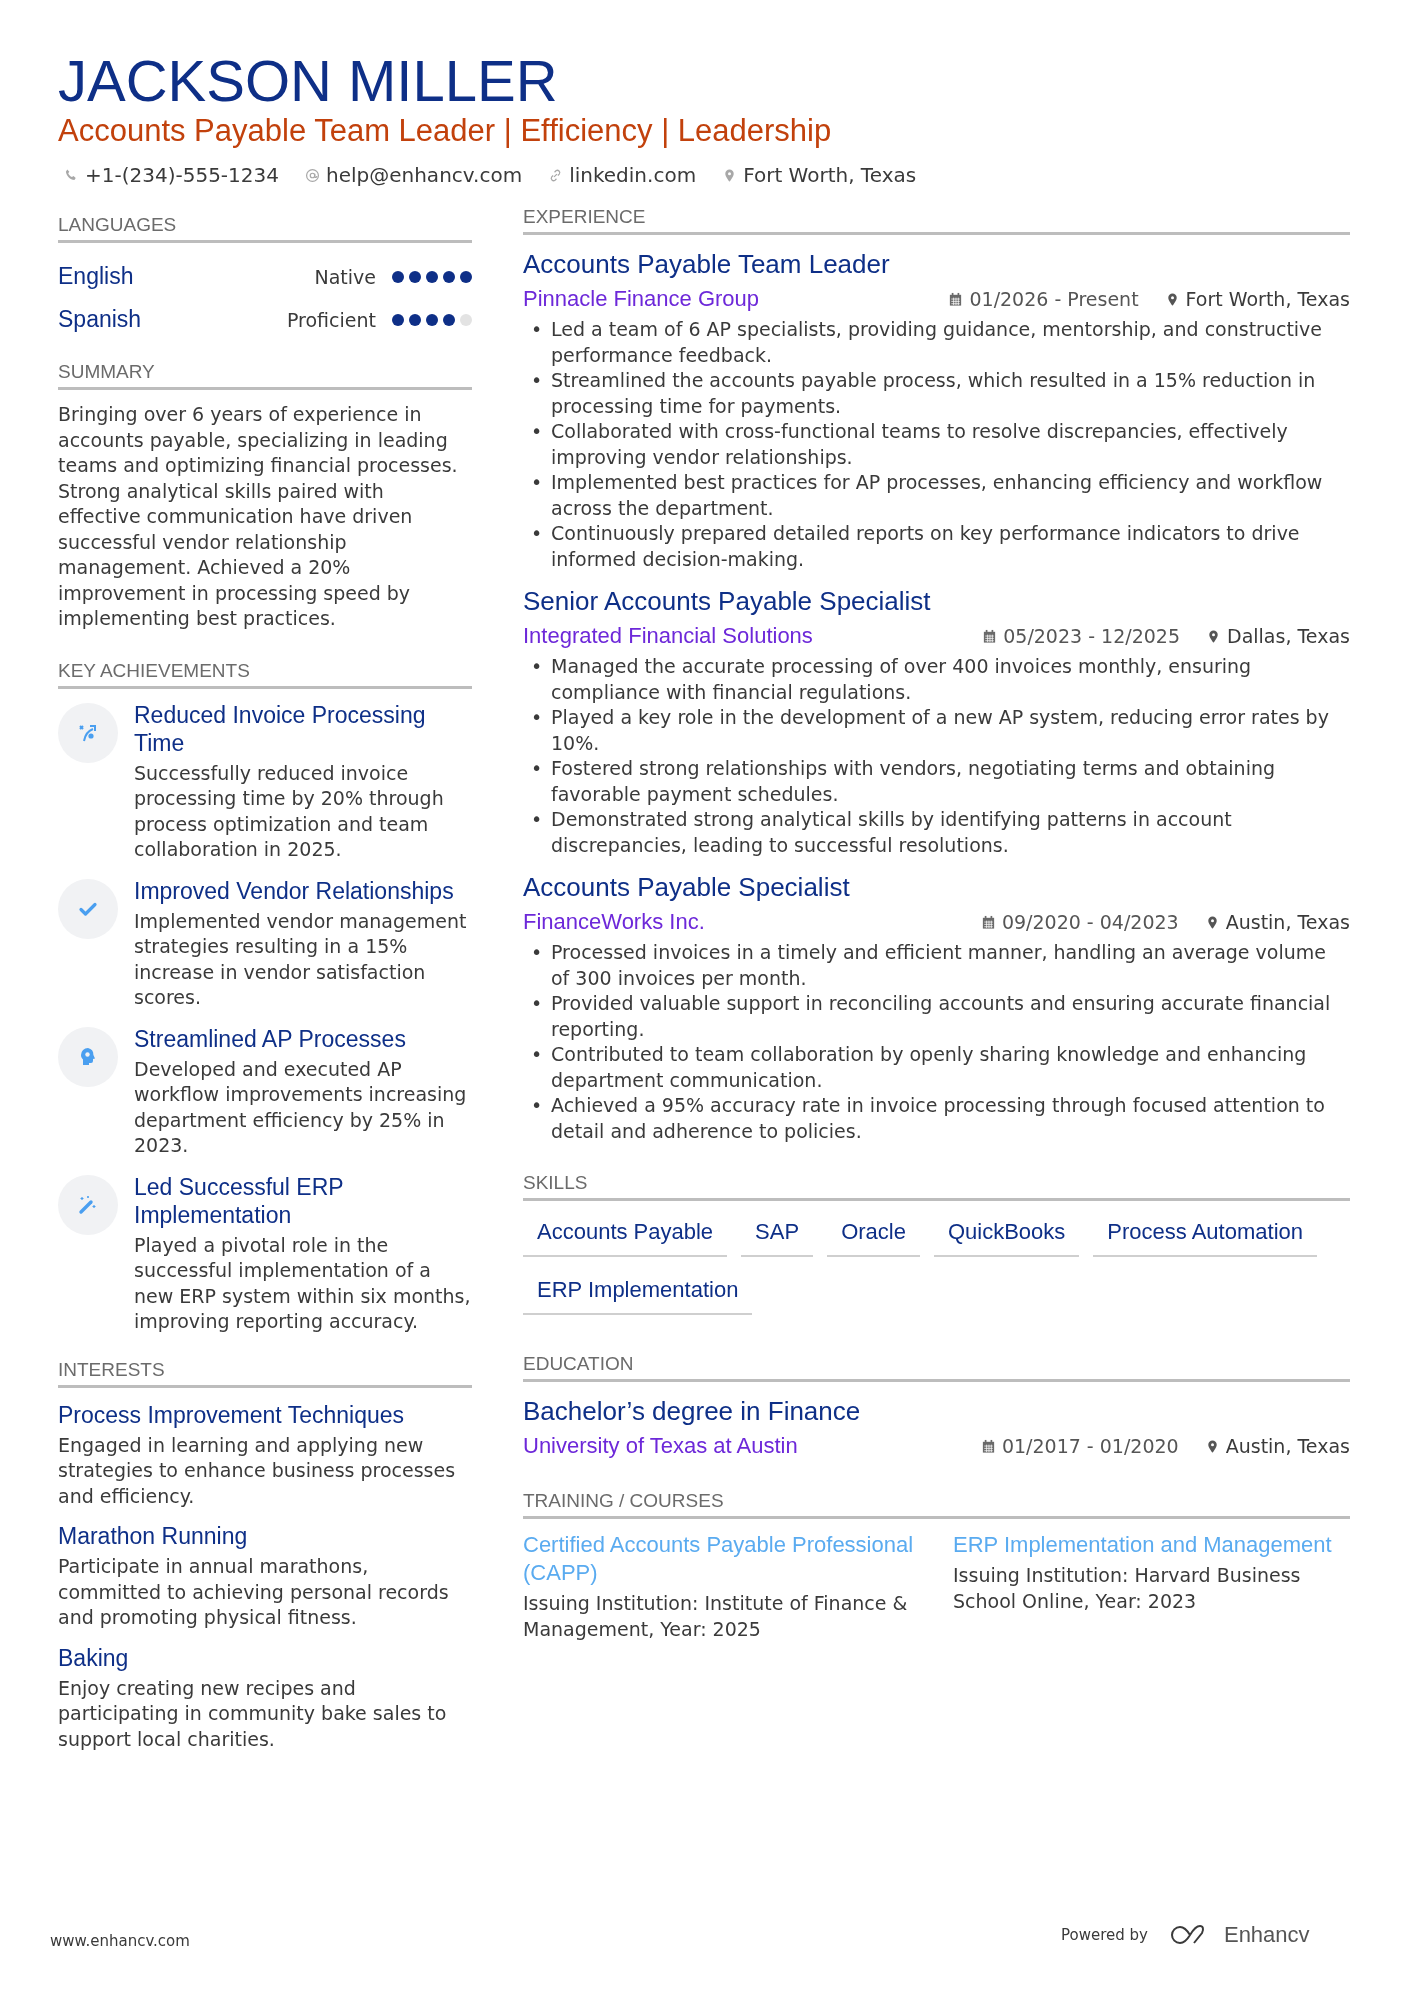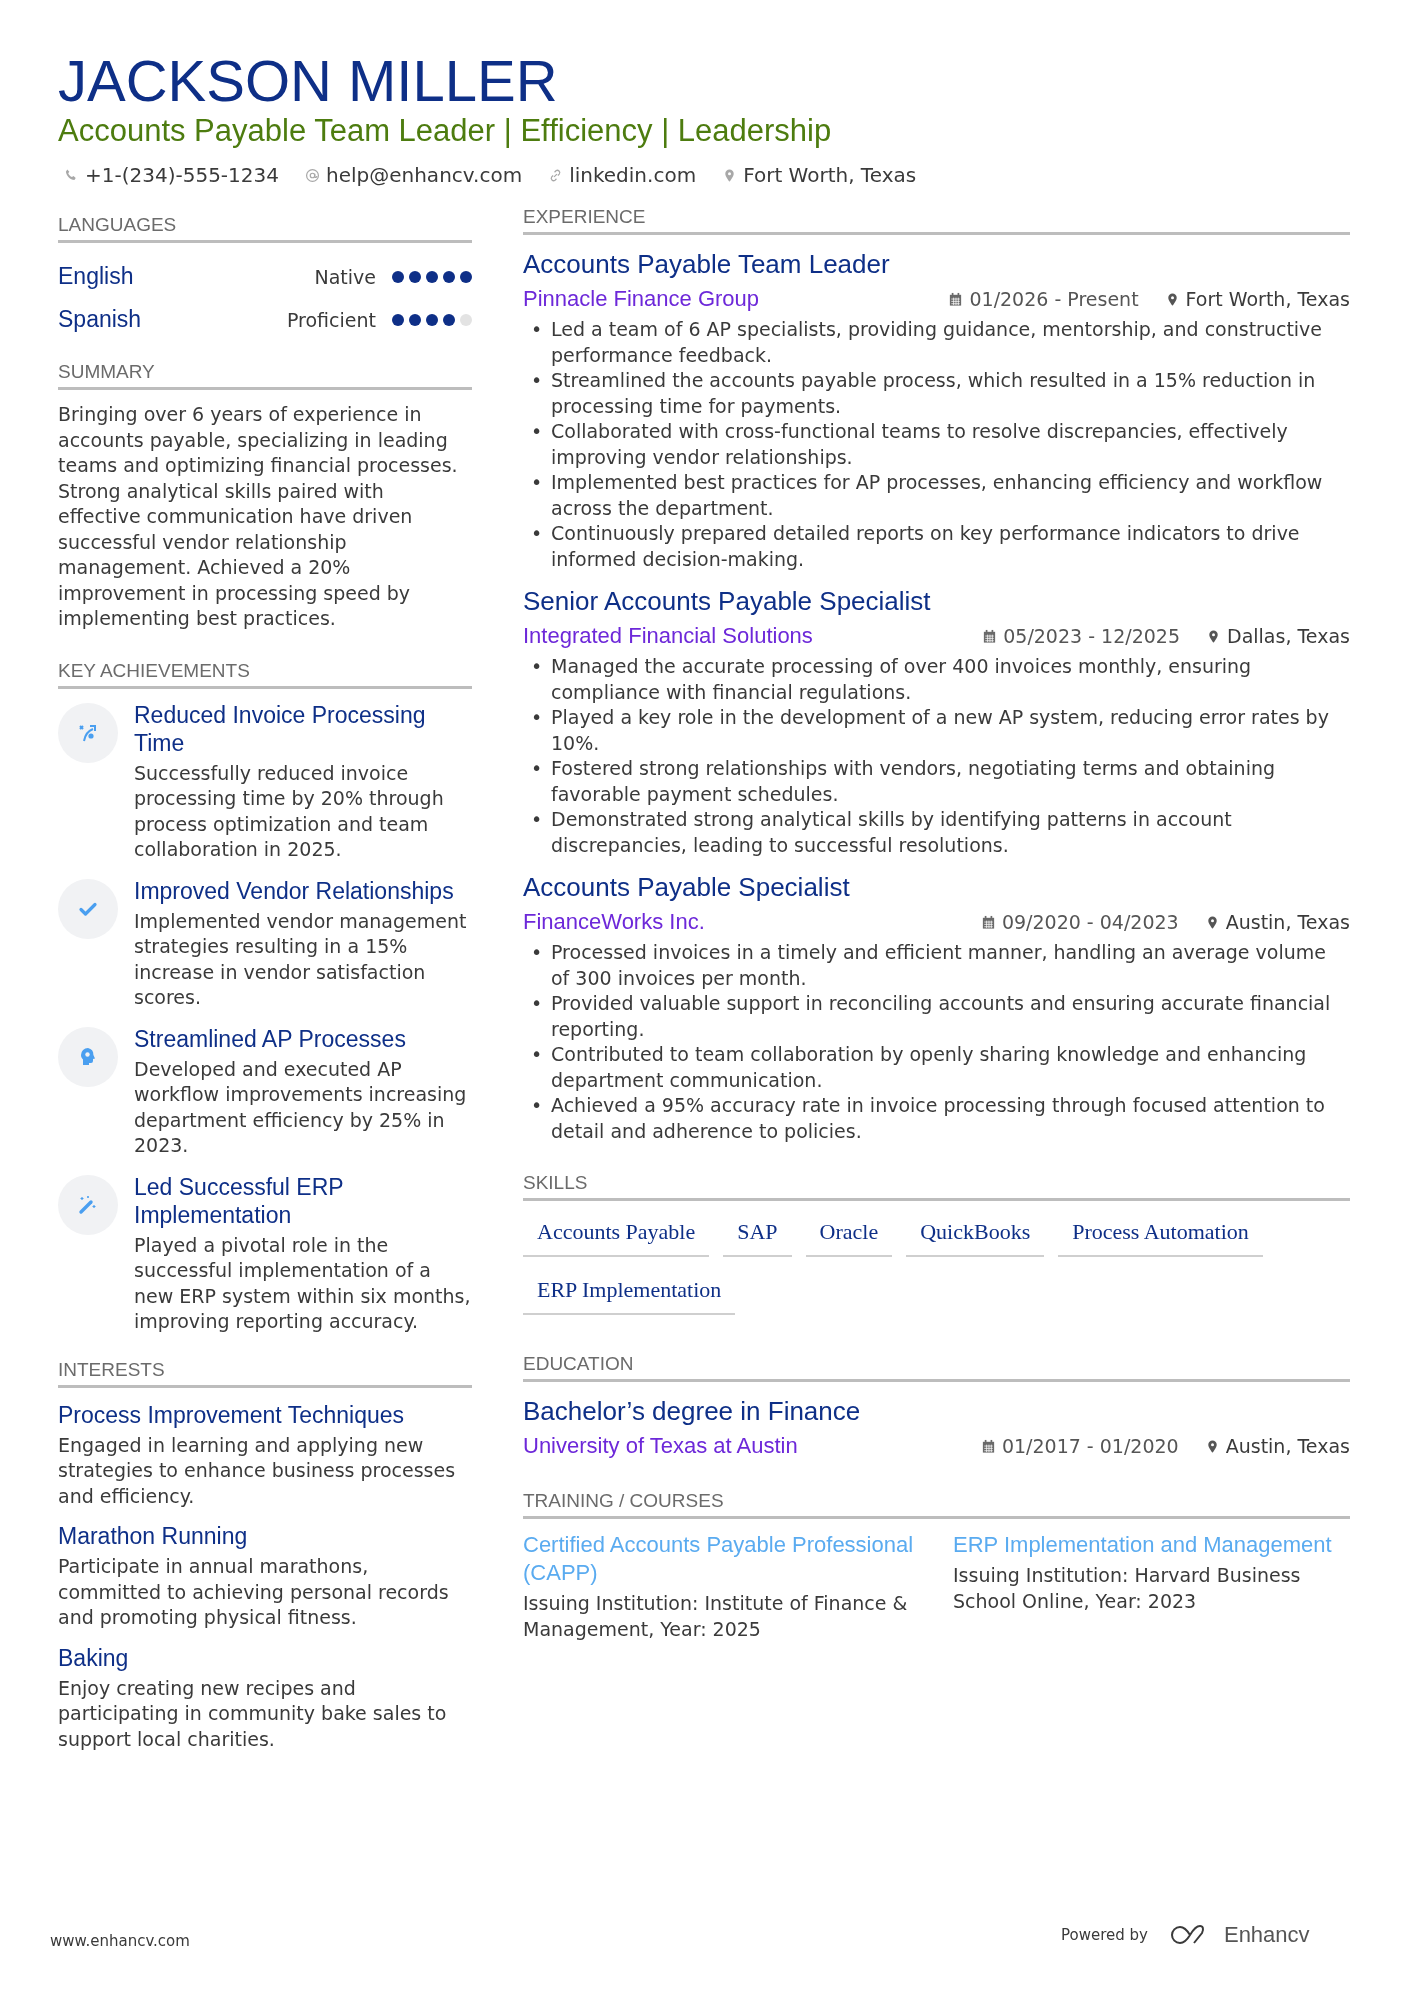--- a/index.html
+++ b/index.html
@@ -2,21 +2,21 @@
 <html><head>
 <meta charset="utf-8">
 <style>
   html, body { margin:0; padding:0; background:#ffffff; }
   body { width:1410px; height:1995px; position:relative; overflow:hidden;
          font-family:"DejaVu Sans", "Liberation Sans", sans-serif; color:#3a3a3a; }
   .page { position:absolute; left:0; top:0; width:1410px; height:1707px; }
   .name { position:absolute; left:58px; top:48px; font-family:"Liberation Sans", sans-serif;
           font-size:58px; color:#0e2f87; letter-spacing:0px; line-height:66px; }
   .title { position:absolute; left:58px; top:112px; font-family:"Liberation Sans", sans-serif;
-           font-size:31px; color:#4d7c0f; line-height:38px;text-align:right; }
+           font-size:31px; color:#c2410c; line-height:38px;text-align:right; }
   .contacts { position:absolute; left:64px; top:161px; display:flex; gap:26px;
               font-size:20px; color:#3a3a3a; line-height:28px; }
   .contact { display:flex; align-items:center; gap:6px; }
   .contact svg { width:15px; height:15px; }
 
   .col-left { position:absolute; left:58px; top:212px; width:414px; }
   .col-right { position:absolute; left:523px; top:204px; width:827px; }
   .sec-h { font-family:"Liberation Sans", sans-serif; font-size:19px; color:#6b6b6b;
            text-transform:uppercase; line-height:26px; padding-bottom:2px;
            border-bottom:3px solid #bdbdbd; margin-bottom:12px; }
@@ -46,21 +46,21 @@
   .job-sub { display:flex; align-items:center; height:36px; }
   .job-co { font-family:"Liberation Sans", sans-serif; font-size:22px; color:#6d28d9; flex:1; }
   .meta { display:flex; align-items:center; gap:6px; font-size:19px; color:#3a3a3a; }
   .meta.date { color:#555; margin-right:26px; }
   .meta svg { width:15px; height:15px; }
   ul.bullets { margin:0; padding:0 0 0 28px; list-style:none; }
   ul.bullets li { position:relative; font-size:19px; line-height:25.5px; color:#3a3a3a; }
   ul.bullets li::before { content:"•"; position:absolute; left:-20px; top:0; color:#3a3a3a; }
 
   .skills { display:flex; flex-wrap:wrap; gap:0 14px; margin-top:4px; margin-bottom:22px; }
-  .skill { font-family:Liberation Serif, serif; font-size:22px; color:#0e2f87;
+  .skill { font-family:Liberation Sans, sans-serif; font-size:22px; color:#0e2f87;
            padding:6px 14px 10px 14px; border-bottom:2px solid #cfcfcf; margin-bottom:14px; }
 
   .edu-title { font-family:"Liberation Sans", sans-serif; font-size:26px; color:#0e2f87; line-height:34px; margin-top:2px; }
 
   .courses { display:flex; gap:34px; margin-top:4px; }
   .course { width:396px; }
   .course-title { font-family:"Liberation Sans", sans-serif; font-size:22px; color:#5aabf0; line-height:28px; margin-bottom:4px; }
   .course-desc { font-size:19px; line-height:25.5px; color:#3a3a3a; }
 
   .footer-left { position:absolute; left:50px; top:1932px; font-size:15px; color:#3a3a3a; }

